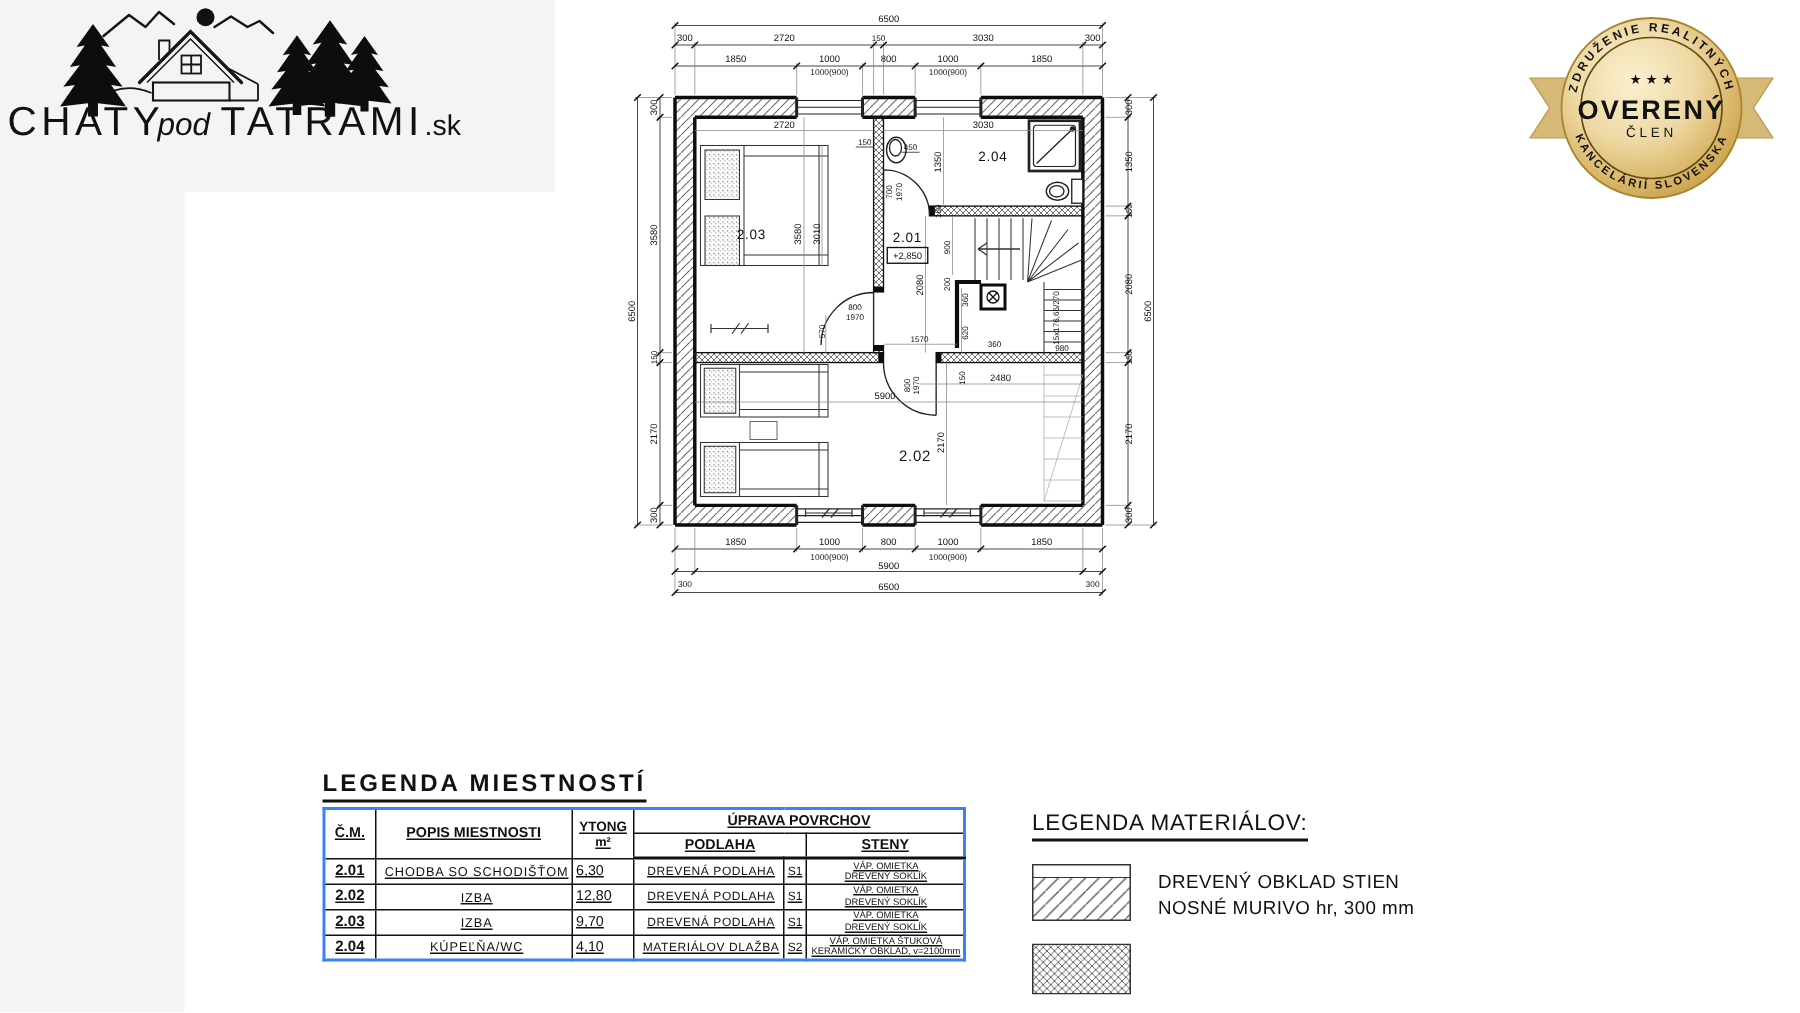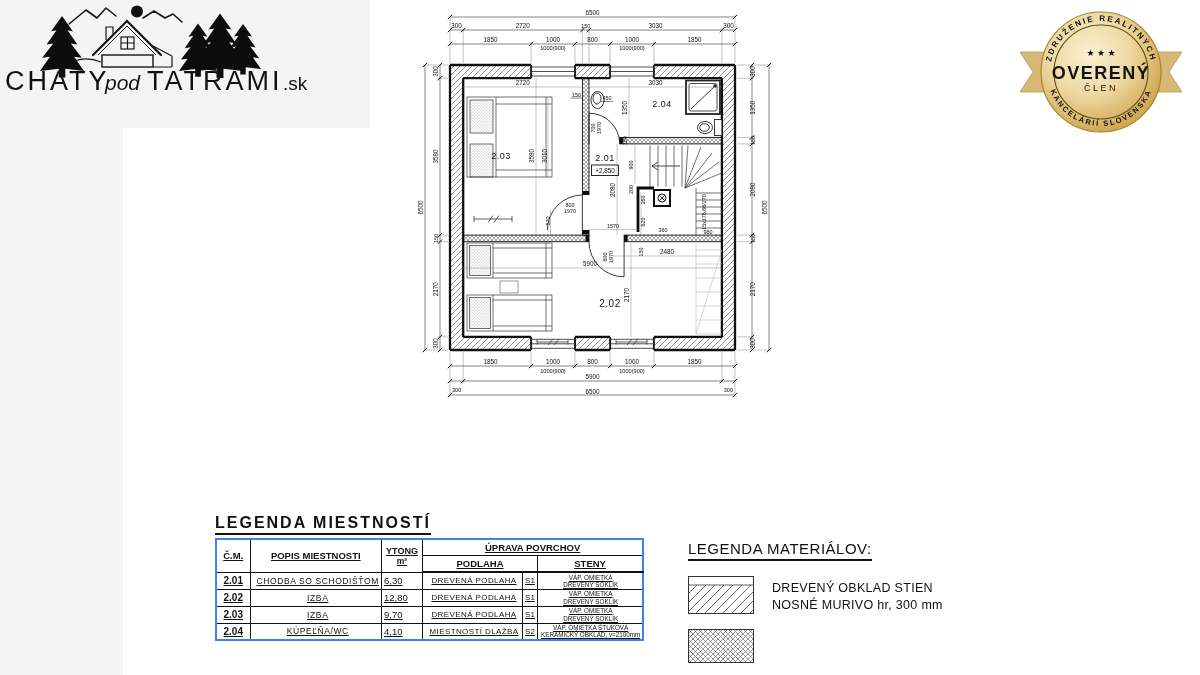--- a/index.html
+++ b/index.html
@@ -395,21 +395,21 @@
           <td class="scode">S1</td>
           <td class="steny">
             <div>VÁP. OMIETKA</div>
             <div>DREVENÝ SOKLÍK</div>
           </td>
         </tr>
         <tr>
           <td class="cm">2.04</td>
           <td class="popis">KÚPEĽŇA/WC</td>
           <td class="plocha">4,10</td>
-          <td class="podlaha">MIESTNOSTÍ DLAŽBA</td>
+          <td class="podlaha">MATERIÁLOV DLAŽBA</td>
           <td class="scode">S2</td>
           <td class="steny">
             <div>VÁP. OMIETKA ŠTUKOVÁ</div>
             <div>KERAMICKÝ OBKLAD, v=2100mm</div>
           </td>
         </tr>
       </tbody>
     </table>
   </div>
 

